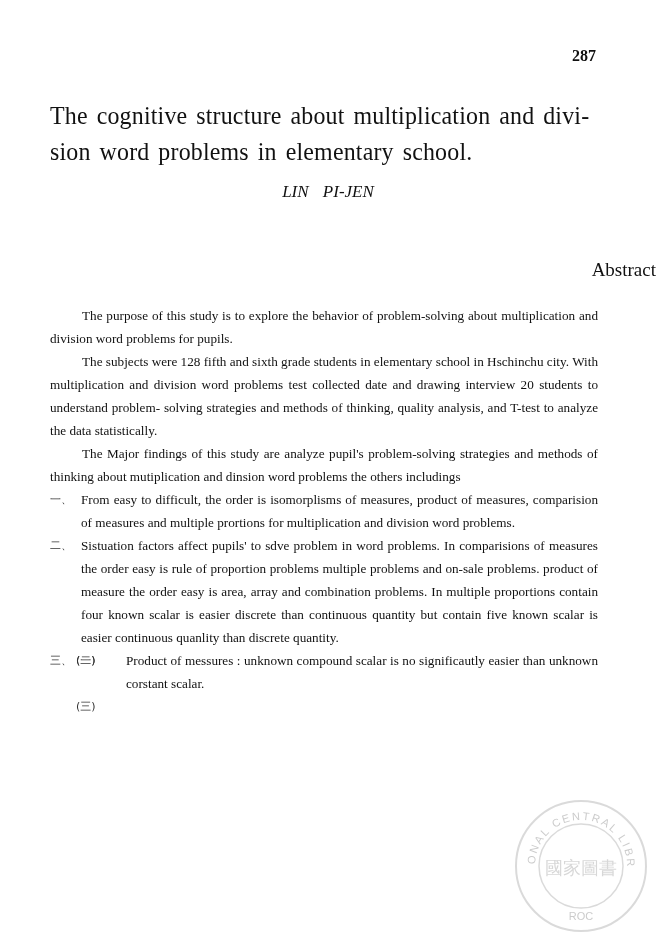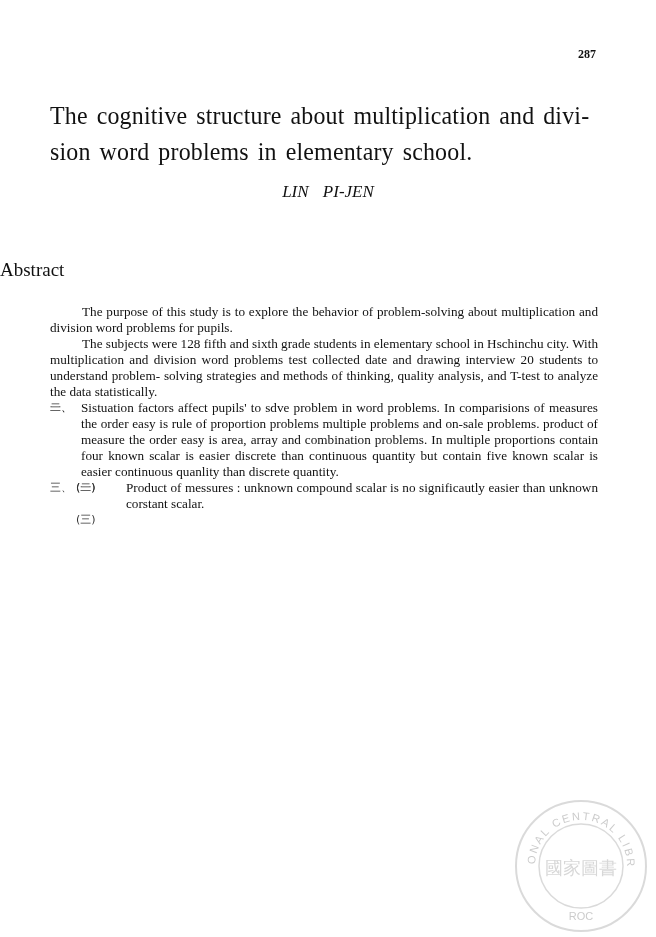--- a/index.html
+++ b/index.html
@@ -1,29 +1,29 @@
 <!DOCTYPE html>
 <html><head>
   <meta charset="utf-8">
   <style>
     html, body { margin: 0; padding: 0; }
     body {
       width: 656px; height: 937px; background: #ffffff; position: relative; overflow: hidden;
       font-family: "Liberation Serif", "DejaVu Serif", serif; color: #111;
     }
-    .page-number { position: absolute; top: 47px; right: 60px; font-size: 12px; font-weight: bold; }
+    .page-number { position: absolute; top: 47px; right: 60px; font-size: 16px; font-weight: bold; }
     .title {
       position: absolute; left: 50px; width: 550px; top: 98px;
       font-size: 26px; line-height: 36px; letter-spacing: 0.2px; word-spacing: 3px;
       transform: scaleX(0.92); transform-origin: left top; width: 600px;
     }
     .title .l2 { display:block; }
     .author { position: absolute; left: 0; width: 656px; text-align: center; top: 182px; font-size: 17px; font-style: italic; word-spacing: 10px; }
-    .abstract-heading { position: absolute; left: 0; width: 656px; text-align: left; top: 259px; font-size: 19px; }
-    .body { position: absolute; left: 50px; width: 548px; top: 304px; font-size: 13.2px; line-height: 16px; }
+    .abstract-heading { position: absolute; left: 0; width: 656px; text-align: right; top: 259px; font-size: 19px; }
+    .body { position: absolute; left: 50px; width: 548px; top: 304px; font-size: 13.2px; line-height: 23px; }
     .para { margin: 0; text-align: justify; text-align-last: left; }
     .para.indent { text-indent: 32px; }
     .item { position: relative; padding-left: 31px; text-align: justify; margin: 0; }
     .item .num { position: absolute; left: 0; top: 0; font-family: "DejaVu Sans", sans-serif; font-size: 11px; color: #333; }
     .subitem { position: relative; padding-left: 76px; text-indent: 0; margin: 0; text-align: justify; }
     .subitem .snum { position: absolute; left: 26px; top: 0; font-family: "DejaVu Sans", sans-serif; font-size: 11px; color: #333; }
     .stamp {
       position: absolute; left: 515px; top: 800px; width: 128px; height: 128px; border-radius: 50%;
       border: 2px solid rgba(150,150,150,0.35);
     }
@@ -39,23 +39,25 @@
   <span class="l2">sion word problems in elementary school.</span>
 </div>
 
 <div class="author">LIN PI-JEN</div>
 
 <div class="abstract-heading">Abstract</div>
 
 <div class="body">
   <p class="para indent">The purpose of this study is to explore the behavior of problem-solving about multiplication and division word problems for pupils.</p>
   <p class="para indent">The subjects were 128 fifth and sixth grade students in elementary school in Hschinchu city.  With multiplication and division word problems test collected date and drawing interview 20 students to understand problem- solving strategies and methods of thinking, quality analysis, and T-test to analyze the data statistically.</p>
+  <p class="para indent">The Major findings of this study are analyze pupil's problem-solving strategies and methods of thinking about mutiplication and dinsion word problems the others includings</p>
 
   <div class="item">
     <span class="num">一、</span>
+    <span>From easy to difficult, the order is isomorplisms of measures, product of measures, comparision of measures and multiple prortions for multiplication and division word problems.</span>
   </div>
   <div class="item">
     <span class="num">二、</span>
     <span>Sistuation factors affect pupils' to sdve problem in word problems. In comparisions of measures the order easy is rule of proportion problems multiple problems and on-sale problems.  product of measure the order easy is area, array and combination problems. In multiple proportions contain four known scalar is easier discrete than continuous quantity but contain five known scalar is easier continuous quanlity than discrete quantity.</span>
   </div>
   <div class="item">
     <span class="num">三、</span>
   </div>
 
   <div class="subitem">

